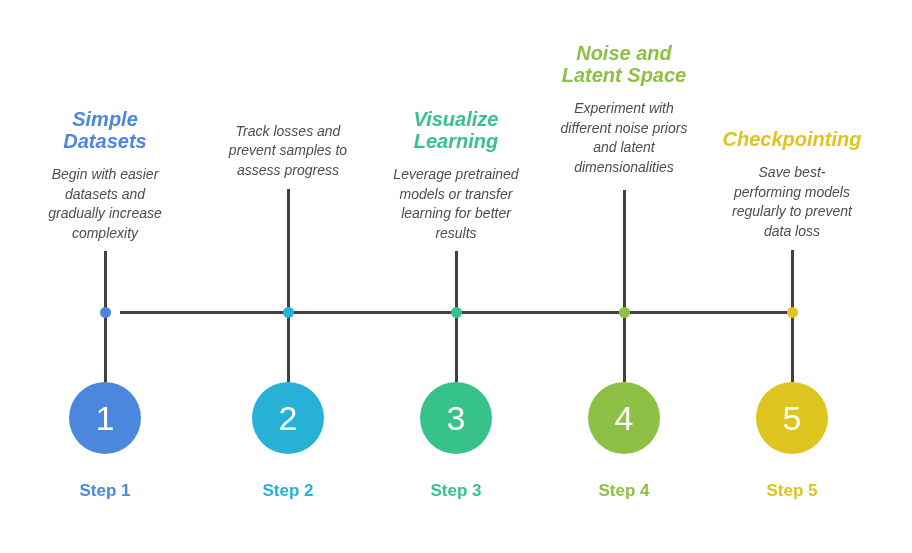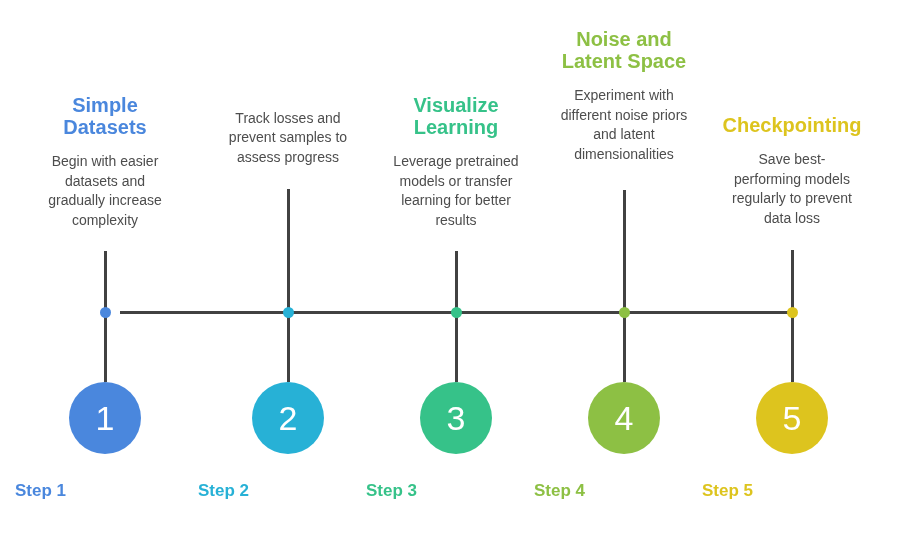--- a/index.html
+++ b/index.html
@@ -36,37 +36,38 @@
   .step.c2 { left: 198px; }
   .step.c3 { left: 366px; }
   .step.c4 { left: 534px; }
   .step.c5 { left: 702px; }
 
   .textblock {
     position: absolute;
     left: 0;
     width: 180px;
     text-align: center;
+    font-style: italic;
   }
   .c1 .textblock { bottom: 309px; }
   .c2 .textblock { bottom: 372px; }
   .c3 .textblock { bottom: 309px; }
   .c4 .textblock { bottom: 375px; }
   .c5 .textblock { bottom: 311px; }
 
   .title {
     margin: 0 0 13px 0;
     font-size: 20px;
     line-height: 22px;
     font-weight: bold;
     color: var(--accent);
     white-space: pre-line;
   }
   .desc {
-    margin: 14px;
+    margin: 1px;
     font-size: 14px;
     line-height: 19.5px;
     color: #4d4d4d;
     white-space: pre-line;
   }
 
   .vline {
     position: absolute;
     left: 88.5px;
     width: 3px;
@@ -107,20 +108,21 @@
     color: #ffffff;
     font-size: 34px;
     line-height: 1;
   }
 
   .steplabel {
     position: absolute;
     left: 0;
     top: 481px;
     width: 180px;
+    text-align: center;
     font-size: 17px;
     font-weight: bold;
     color: var(--accent);
   }
 </style>
 </head>
 <body>
 
 <div class="canvas">
 

